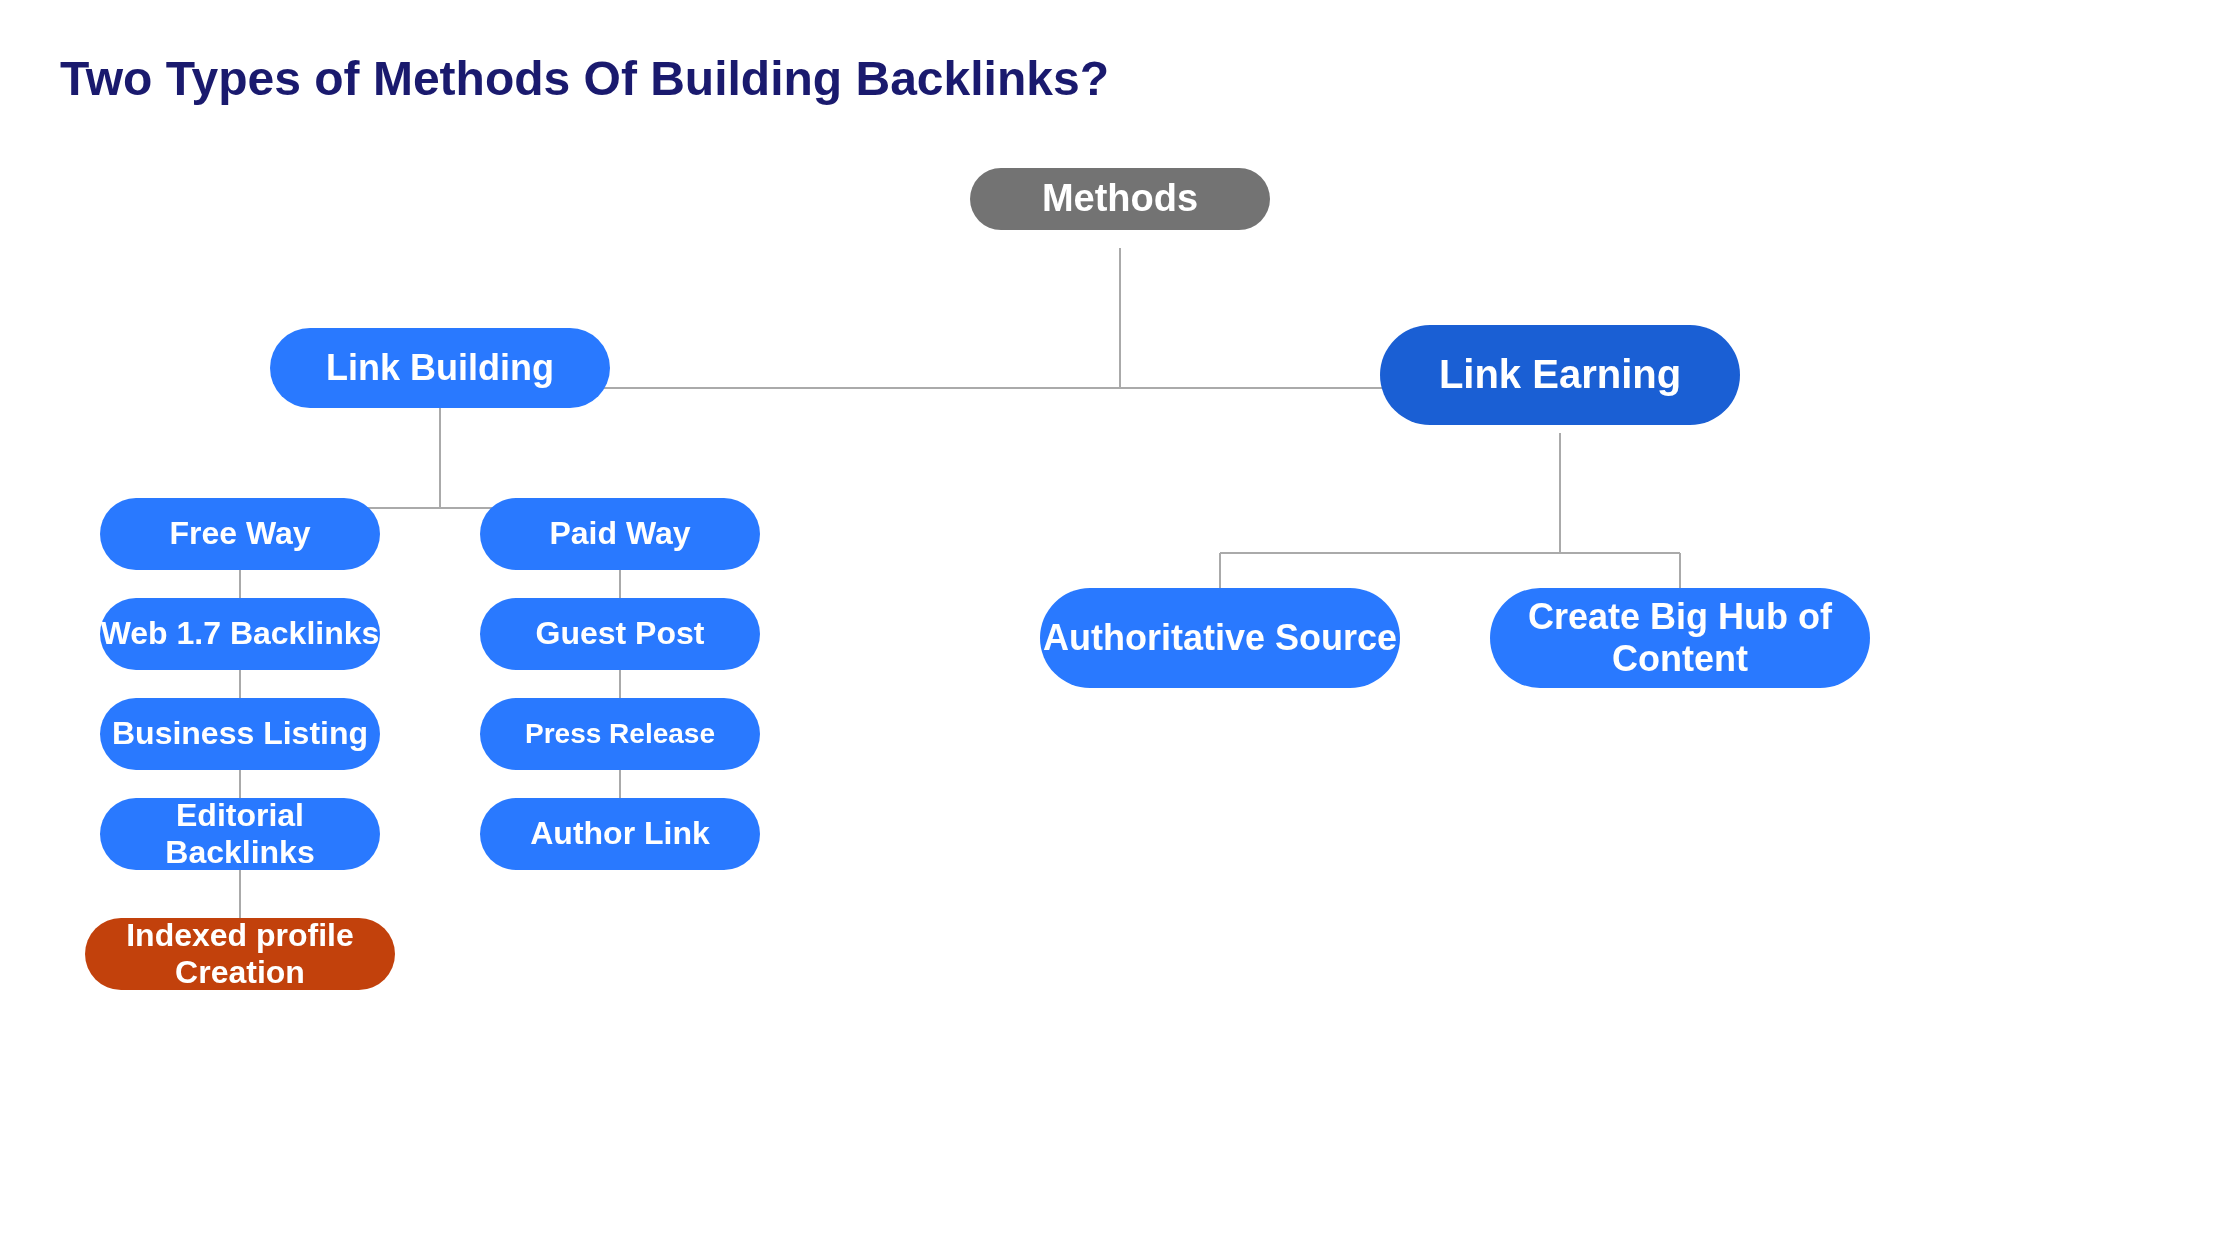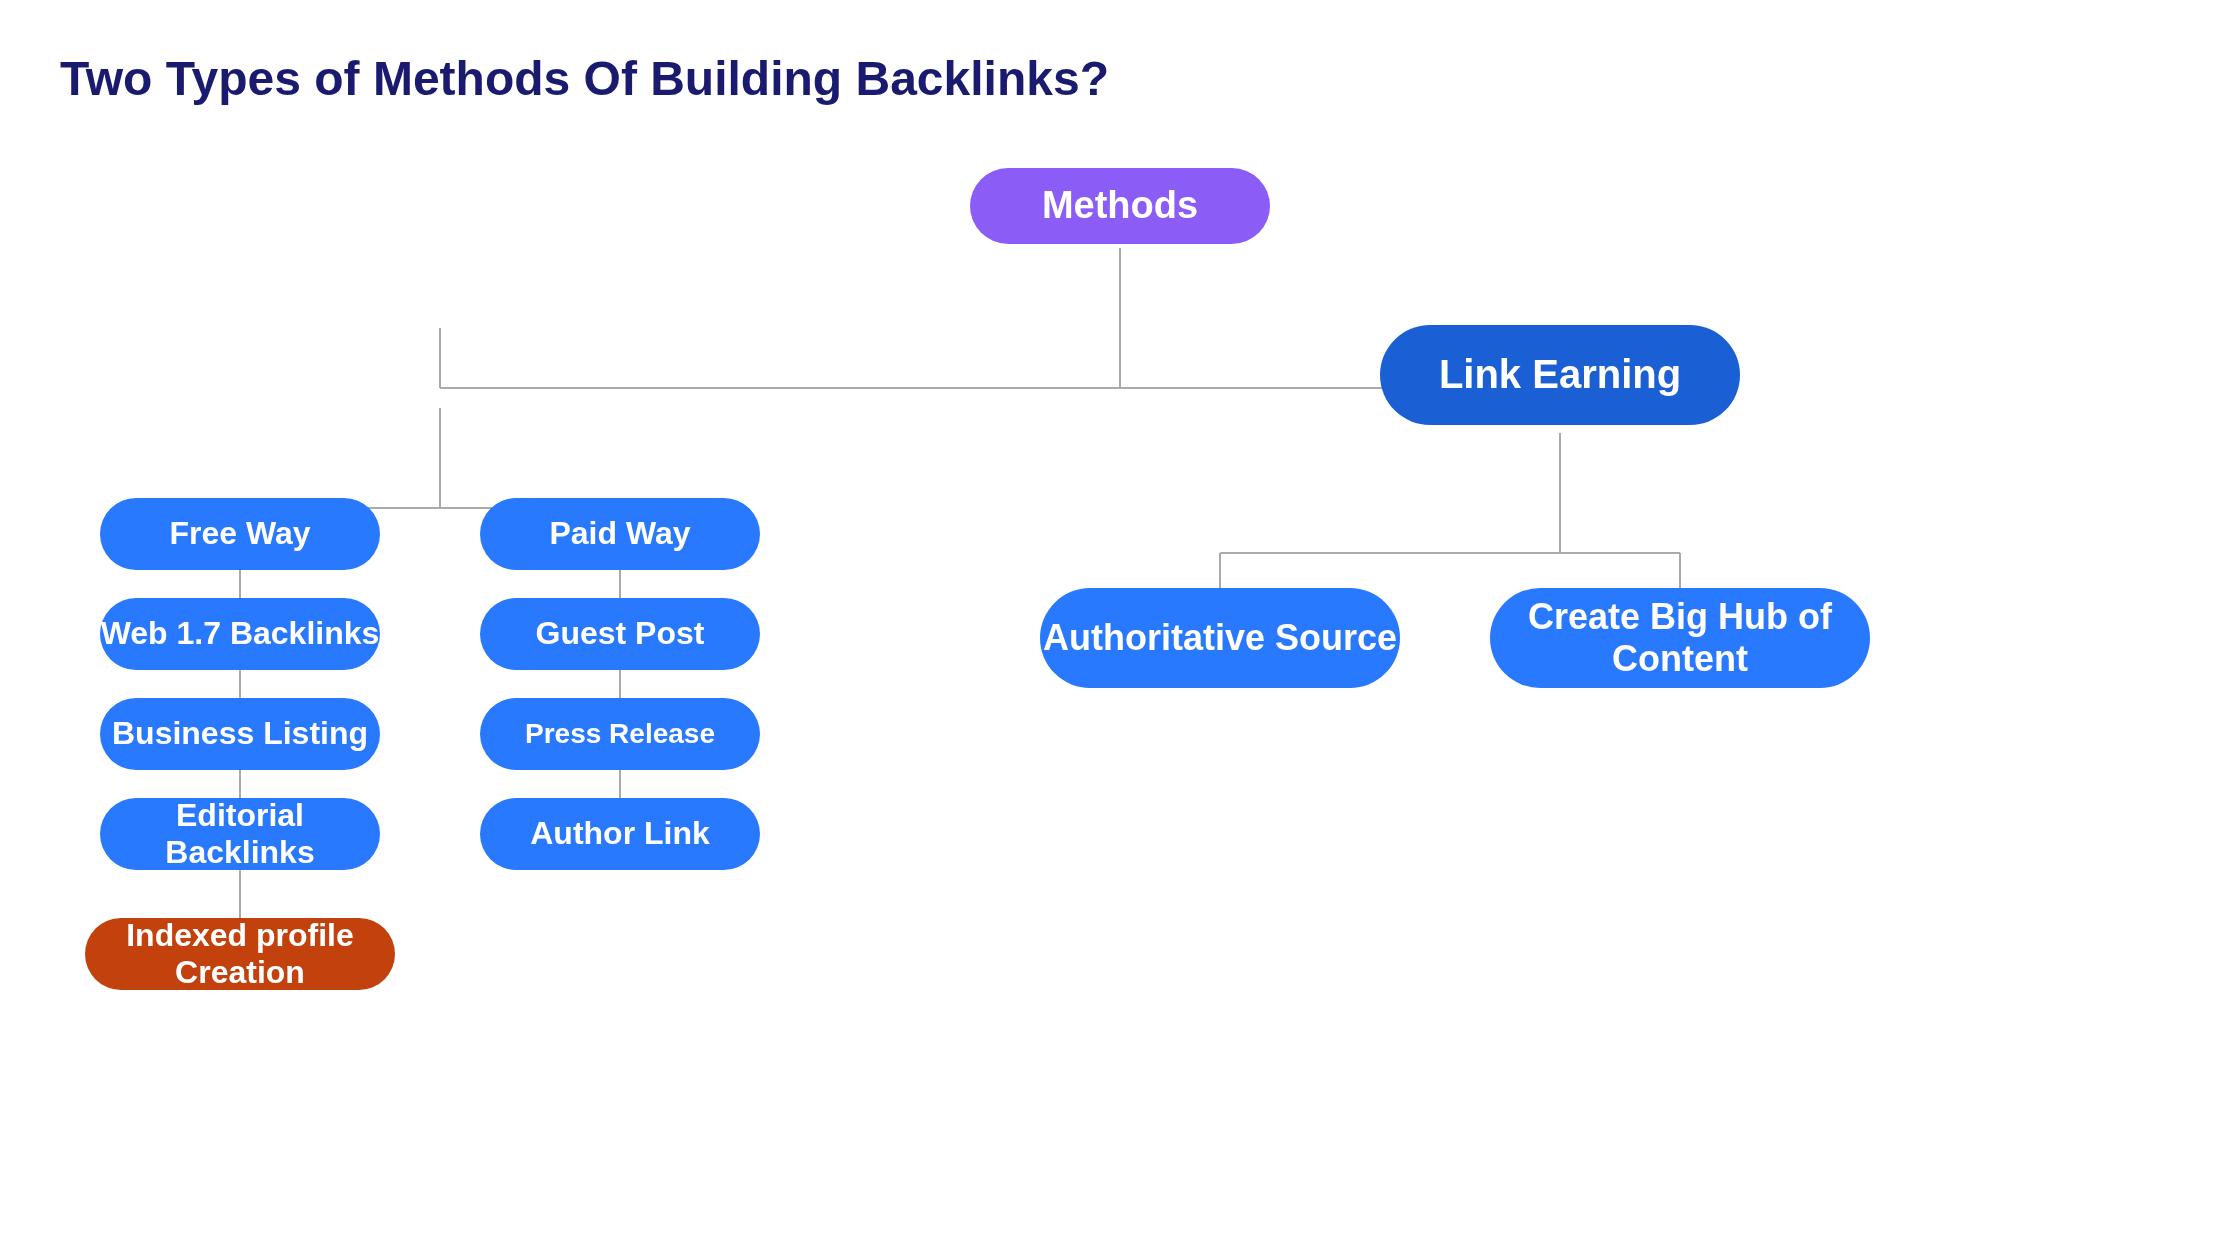--- a/index.html
+++ b/index.html
@@ -41,23 +41,23 @@
       display: flex;
       align-items: center;
       justify-content: center;
       text-align: center;
       color: #ffffff;
       font-weight: 600;
       cursor: default;
     }
 
     .node-methods {
-      background: #8b5cf6;
+      background: #737373;
       width: 300px;
-      height: 76px;
+      height: 62px;
       font-size: 38px;
       left: 970px;
       top: 30px;
     }
 
     .node-link-building {
       background: #2979ff;
       width: 340px;
       height: 80px;
       font-size: 36px;
@@ -213,20 +213,21 @@
     <line x1="1560" y1="295" x2="1560" y2="415" stroke="#aaa" stroke-width="2"></line>
     <line x1="1220" y1="415" x2="1680" y2="415" stroke="#aaa" stroke-width="2"></line>
 
     <line x1="1220" y1="415" x2="1220" y2="450" stroke="#aaa" stroke-width="2"></line>
 
     <line x1="1680" y1="415" x2="1680" y2="450" stroke="#aaa" stroke-width="2"></line>
   </svg>
 
   <div class="node node-methods">Methods</div>
 
+  <div class="node node-link-building">Link Building</div>
 
   <div class="node node-link-earning">Link Earning</div>
 
   <div class="node node-free-way">Free Way</div>
 
   <div class="node node-paid-way">Paid Way</div>
 
   <div class="node node-web20">Web 1.7 Backlinks</div>
 
   <div class="node node-guest-post">Guest Post</div>

